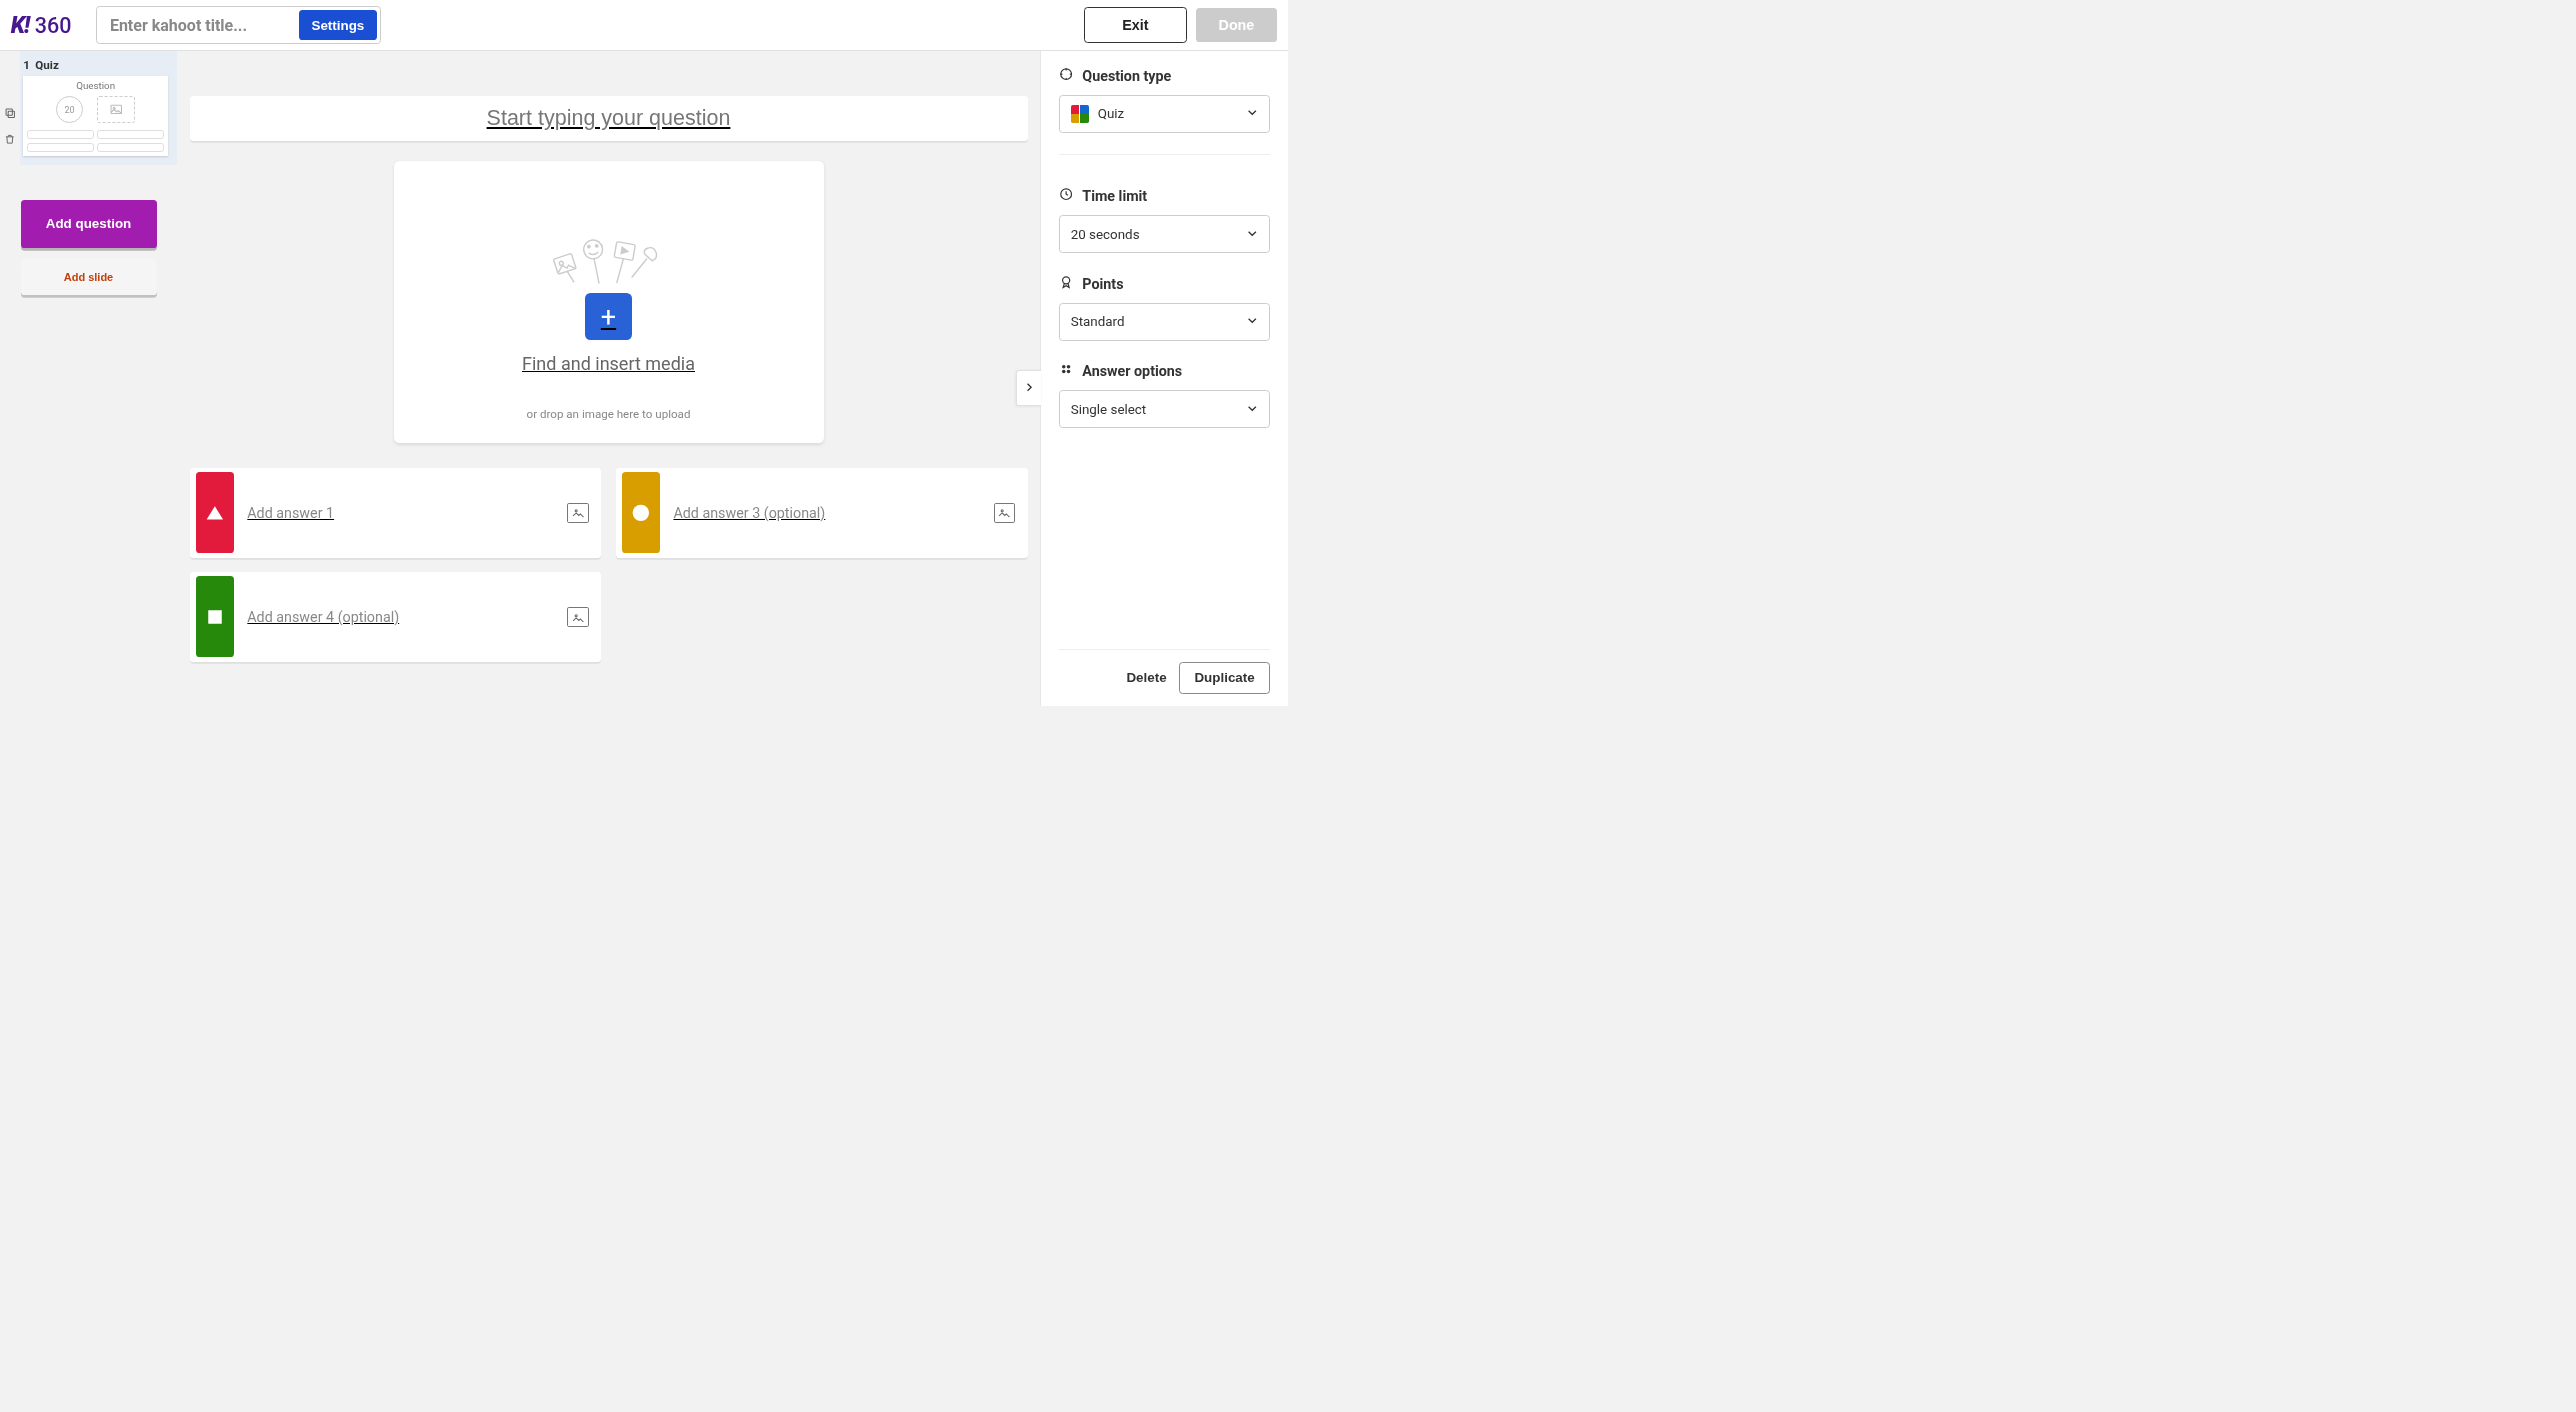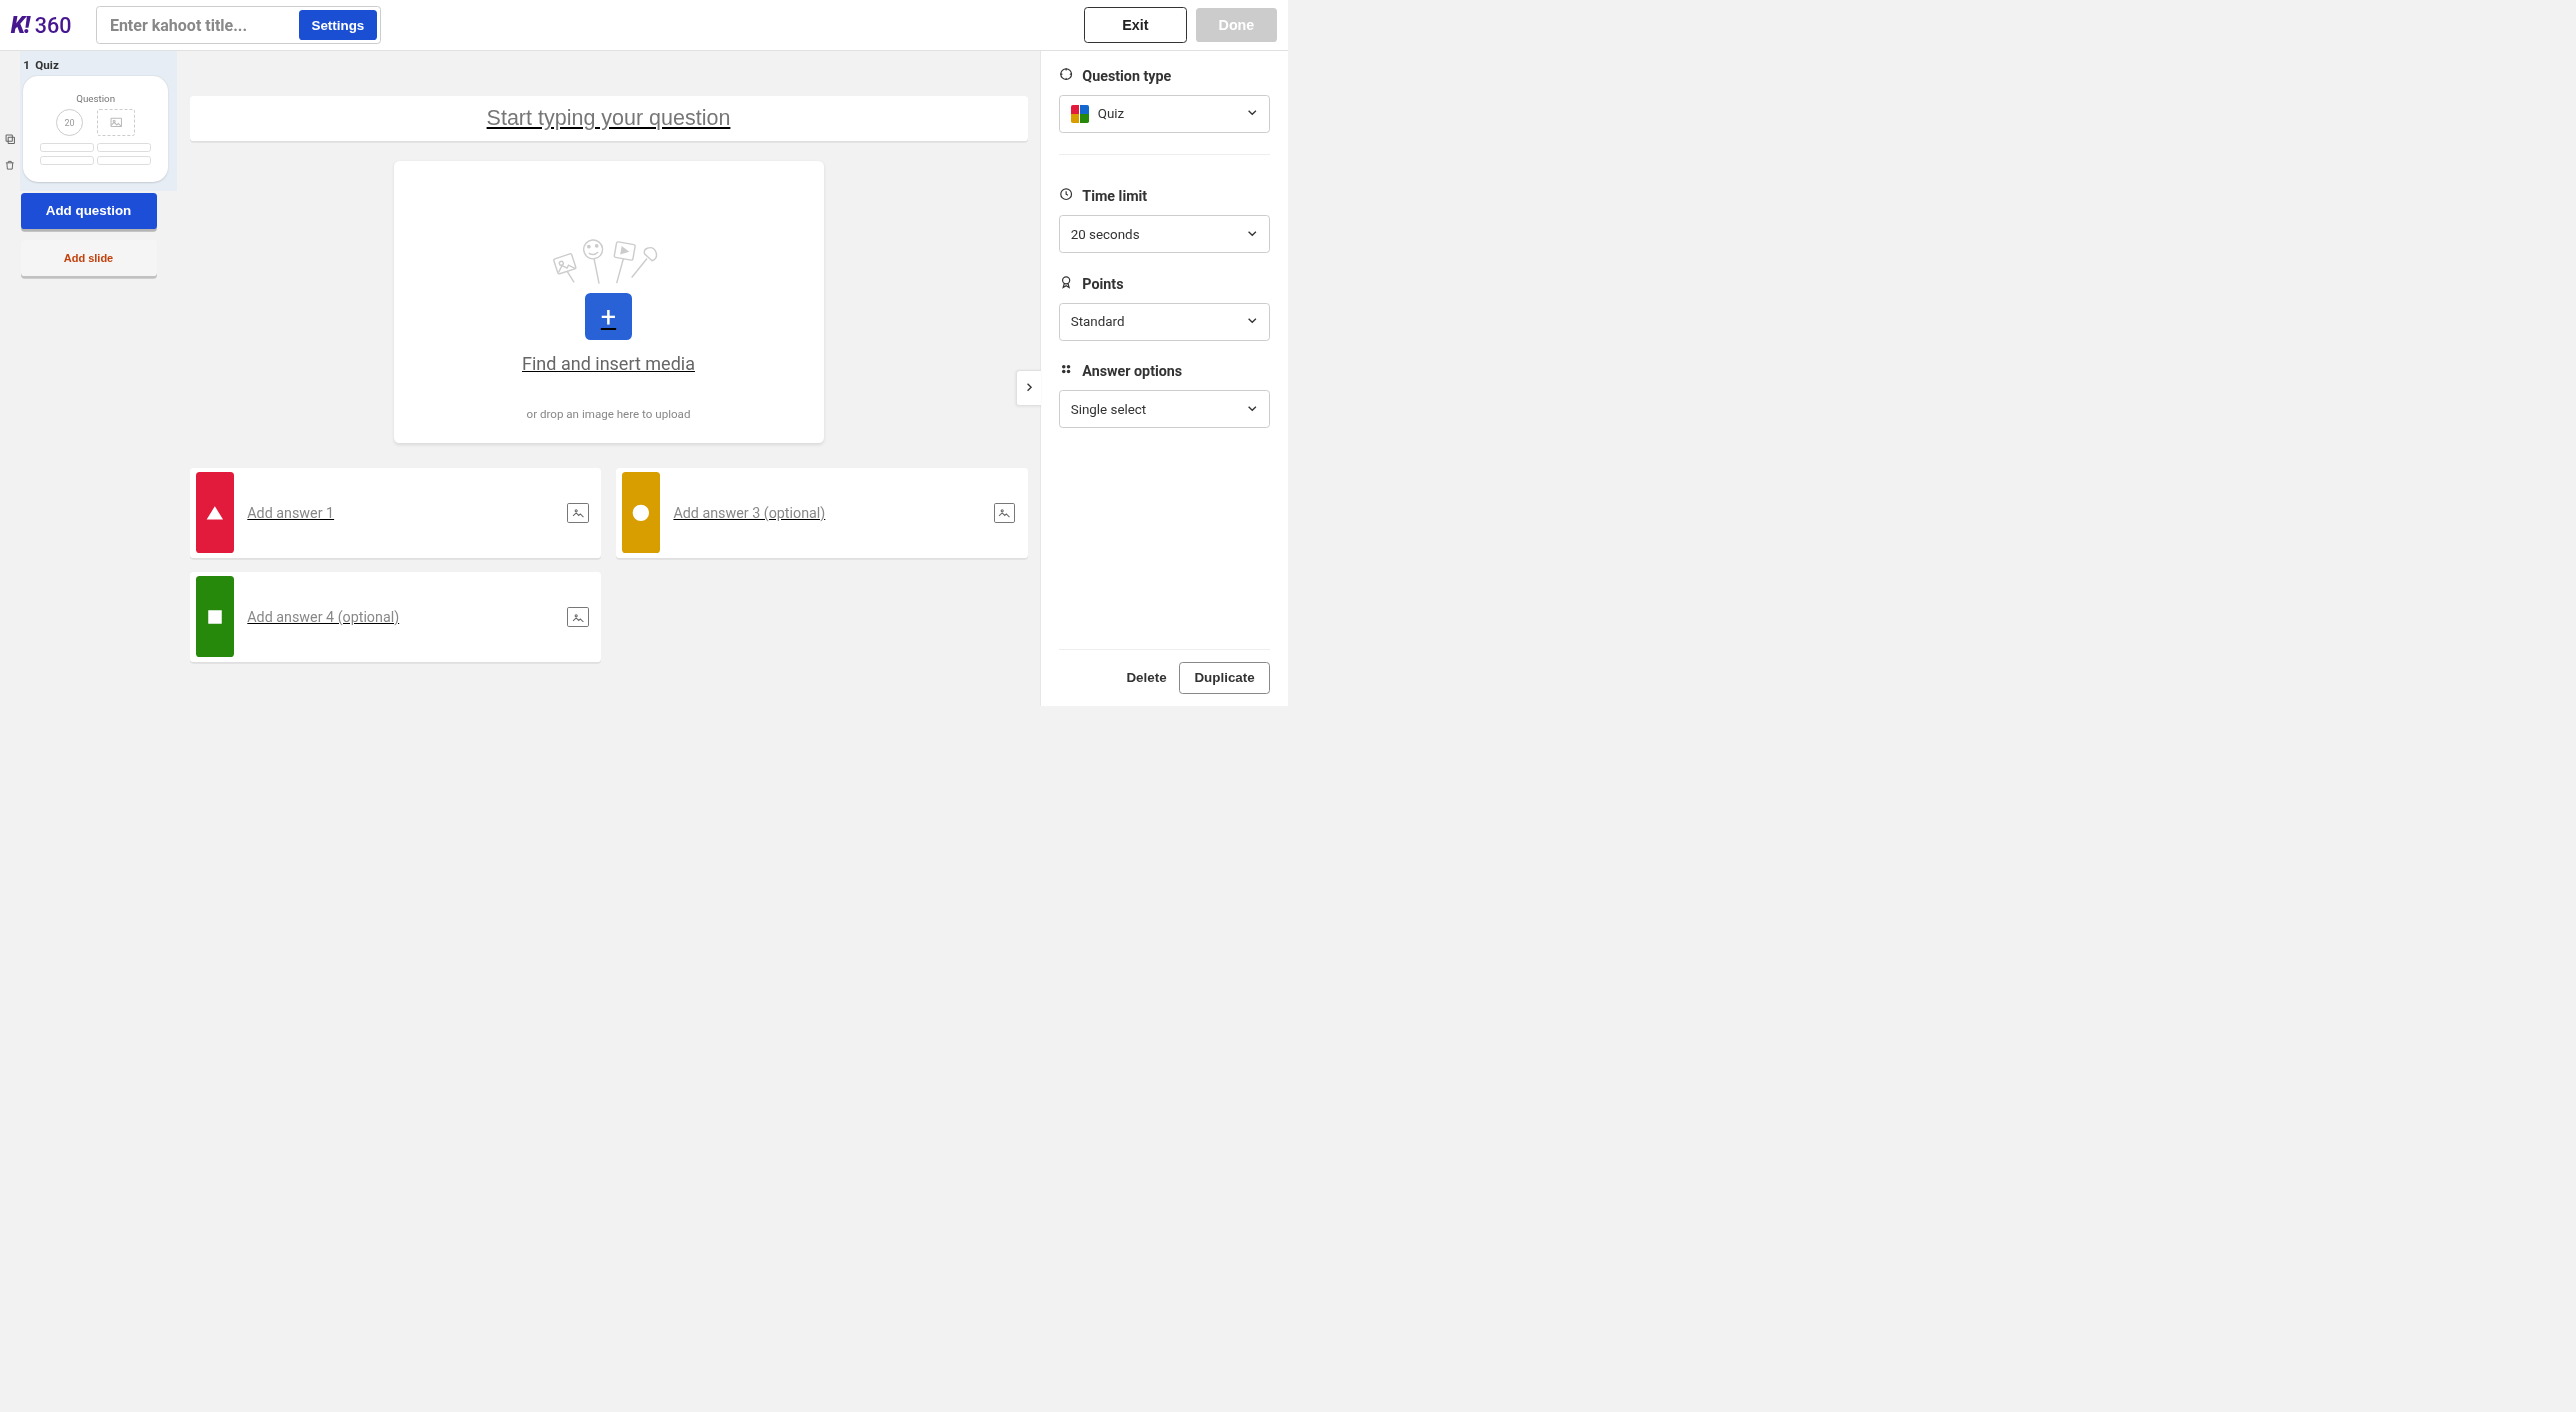--- a/index.html
+++ b/index.html
@@ -124,22 +124,22 @@
 .slide-label-row {
   display: flex;
   gap: 5.4px;
   margin-bottom: 3.6px;
   font-size: 11.6px;
   font-weight: 700;
   color: #333;
 }
 .slide-mini {
   background: #fff;
-  border-radius: 15px;
-  padding: 17px;
+  border-radius: 0;
+  padding: 4px;
   box-shadow: 0 0.9px 1.8px rgba(0,0,0,0.15);
 }
 .slide-mini-title {
   text-align: center;
   font-size: 9.8px;
   color: #777;
   margin-bottom: 5.4px;
 }
 .slide-mini-row {
   display: flex;
@@ -170,29 +170,29 @@
   display: grid;
   grid-template-columns: 1fr 1fr;
   gap: 3.6px;
 }
 .mini-answer {
   height: 9px;
   border: 0.9px solid #ddd;
   border-radius: 2.7px;
 }
 .btn-add-question {
-  background: #1d4ed8;
+  background: #a21caf;
   color: #fff;
   font-weight: 700;
   font-size: 13.4px;
   border: none;
   border-radius: 3.6px;
   width: 136px;
-  height: 36px;
-  margin-top: 2px;
+  height: 48px;
+  margin-top: 35px;
   box-shadow: 0 2.7px 0 rgba(0,0,0,0.25);
   cursor: pointer;
 }
 .btn-add-slide {
   background: #f5f5f5;
   color: #c2410c;
   font-weight: 700;
   font-size: 11px;
   border: none;
   border-radius: 3.6px;

